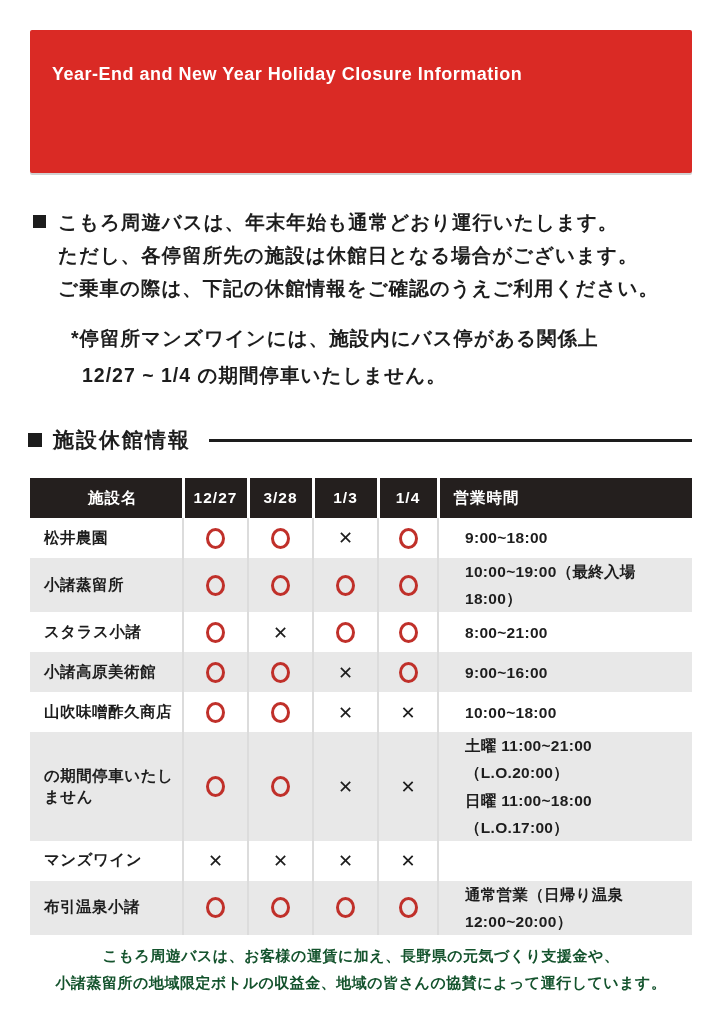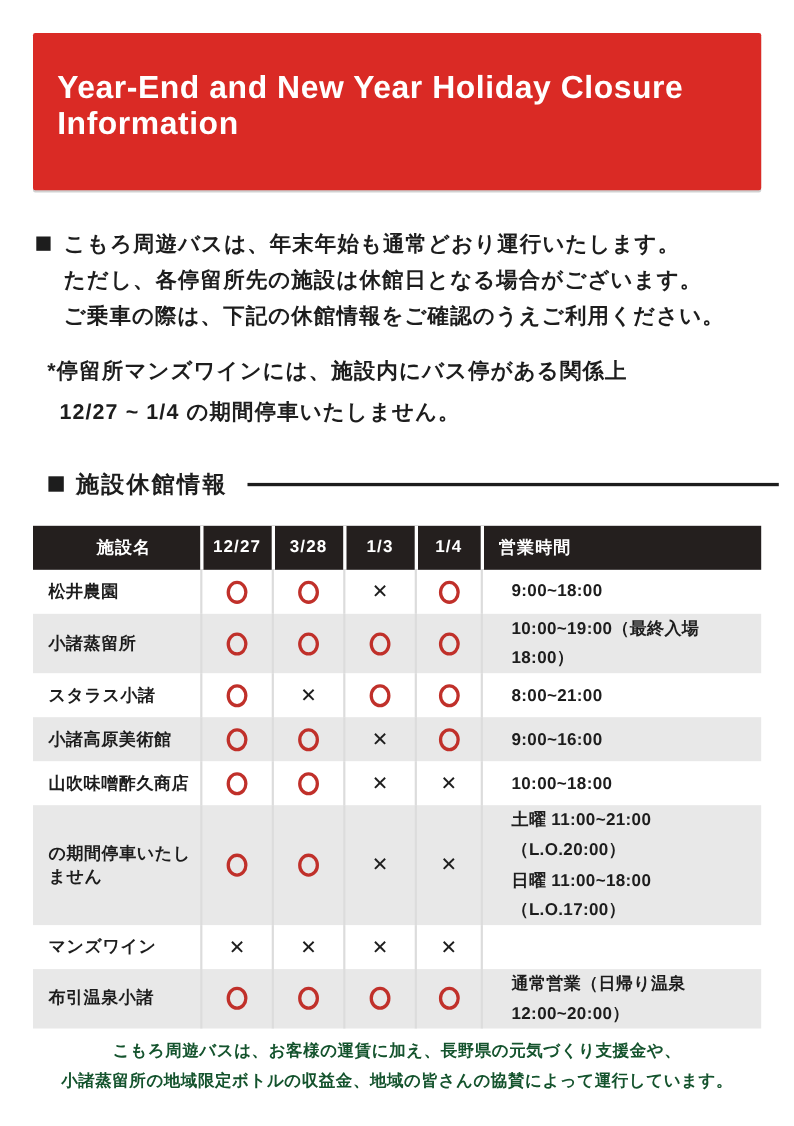--- a/index.html
+++ b/index.html
@@ -19,47 +19,47 @@
     border-radius:2px;
     box-sizing:border-box;
     padding:24px 0 0 22px;
     box-shadow:0 2px 0 rgba(0,0,0,0.18);
   }
   .banner h1{
     margin:0;color:#ffffff;font-size:41px;font-weight:700;
     letter-spacing:4px;line-height:1.2;
   }
   .banner p{
-    margin:10px 0 0 0;color:#ffffff;font-size:29px;font-weight:700;
+    margin:10px 0 0 0;color:#ffffff;font-size:18px;font-weight:700;
     letter-spacing:0.5px;
   }
   
   .intro{
     position:absolute;left:33px;top:206px;width:660px;
     display:flex;align-items:flex-start;
   }
   .bullet-square{
     flex:0 0 auto;width:13px;height:13px;background:#1d1d1d;
     margin:9px 12px 0 0;
   }
   .intro-lines div{
     font-size:19.5px;font-weight:600;line-height:33px;letter-spacing:1px;
   }
   
   .note{
-    position:absolute;left:43px;top:320px;width:640px;
+    position:absolute;left:71px;top:320px;width:640px;
   }
   .note div{
     font-size:19.5px;font-weight:600;line-height:37px;letter-spacing:1px;
   }
   .note div:nth-child(2){padding-left:11px;}
   
   .section-head{
     position:absolute;left:28px;top:426px;width:664px;
-    display:flex;align-items:center;margin-left:16px;
+    display:flex;align-items:center;
   }
   .section-head .bullet-square{margin:0 11px 0 0;width:14px;height:14px;}
   .section-head h2{
     margin:0;font-size:21px;font-weight:700;letter-spacing:2px;white-space:nowrap;
   }
   .section-head .rule{
     flex:1 1 auto;height:3px;background:#1d1d1d;margin-left:18px;
   }
   
   .closure-table{

